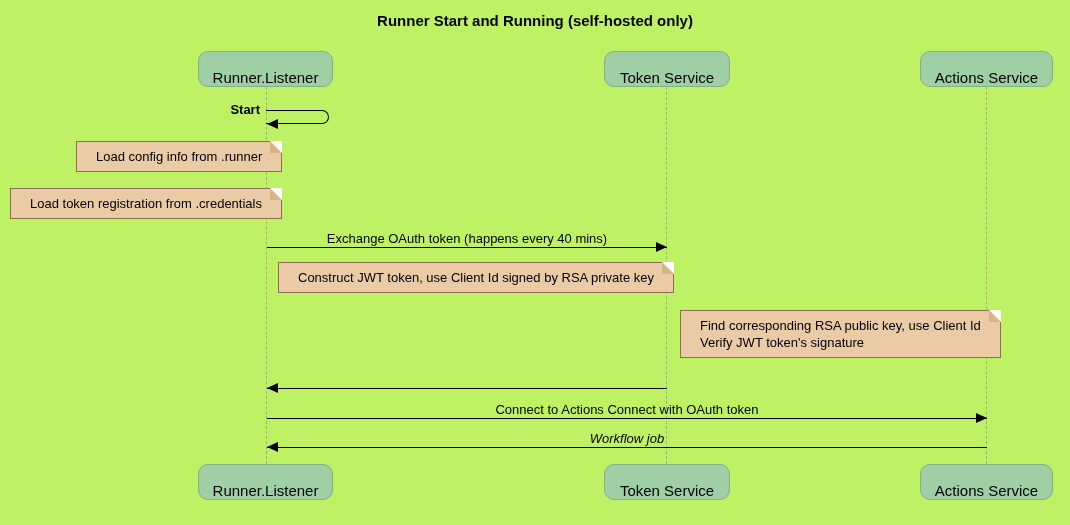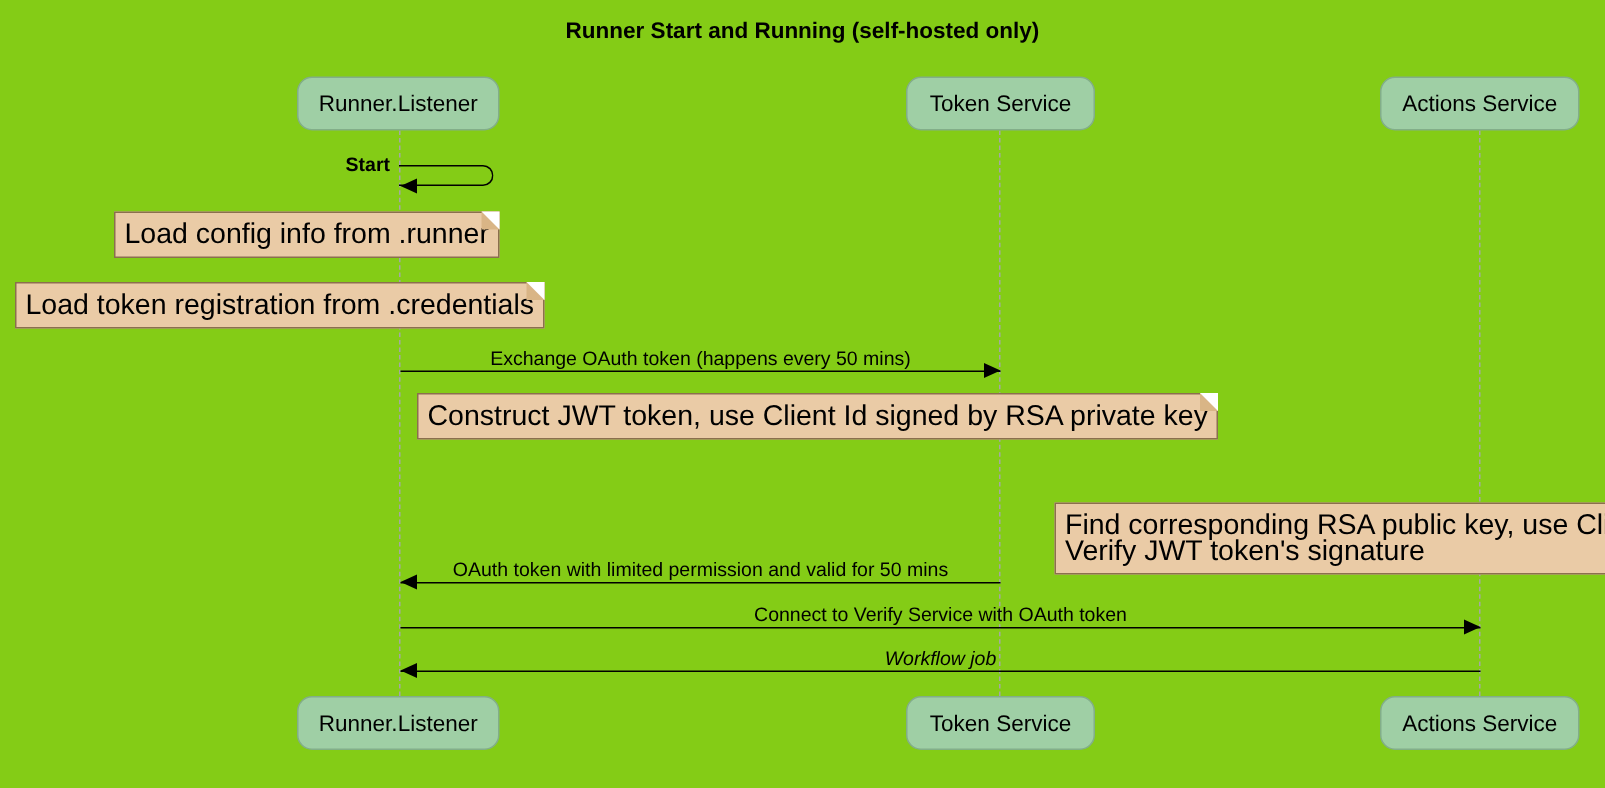--- a/index.html
+++ b/index.html
@@ -1,29 +1,29 @@
 <!DOCTYPE html>
 <html style="--participant-fill: #9FCFA5; --participant-border: #82AE89; --note-fill: #EACBA6; --note-border: #8B6F4E; --note-fold: #D9B586; --lifeline: #A6A6A6; --message: #000000;"><head>
 <meta charset="utf-8">
 <style>
   html,body { margin:0; padding:0; background:#fff; }
   .canvas {
-    position:relative; width:1070px; height:525px; background:#84cc16;
+    position:relative; width:1070px; height:525px; background:#bef264;
     font-family:"Liberation Sans", sans-serif; color:#111; overflow:hidden;
   }
   .title {
     position:absolute; left:0; top:12px; width:1070px; text-align:center;
     font-size:15px; font-weight:bold; color:#000;
   }
   .participant {
     position:absolute; height:36px; box-sizing:border-box;
     background:var(--participant-fill, #9FCFA5);
     border:1px solid var(--participant-border, #82AE89);
     border-radius:10px;
-    display:flex; align-items:center; justify-content:center;
+    display:flex; align-items:flex-end; justify-content:center;
     font-size:15px; color:#000;
   }
   .lifeline {
     position:absolute; top:87px; height:377px; width:0;
     border-left:1px dashed var(--lifeline, #A6A6A6);
   }
   .msg-label {
     position:absolute; font-size:13px; line-height:14px; text-align:center; color:#000;
     white-space:nowrap;
   }
@@ -47,21 +47,21 @@
     border-radius:0 9px 9px 0; background:transparent;
   }
   .self-label {
     position:absolute; font-size:13px; line-height:14px; text-align:right; color:#000;
     white-space:nowrap;
   }
   .note {
     position:absolute; box-sizing:border-box;
     background:var(--note-fill, #EACBA6);
     border:1px solid var(--note-border, #8B6F4E);
-    font-size:19px; line-height:17px; padding:6px 6px;
+    font-size:13px; line-height:17px; padding:6px 19px;
     white-space:pre; color:#000;
   }
   .note::before {
     content:""; position:absolute; top:-1px; right:-1px;
     border-style:solid; border-width:0 12px 12px 0;
     border-color:#ffffff #ffffff var(--note-fold, #D9B586) var(--note-fold, #D9B586);
   }
 </style>
 </head>
 <body>
@@ -95,34 +95,33 @@
   </div>
 
   <div class="self-label" style="left:170px; top:103px; width:90px;font-weight:bold;">Start</div>
   <div class="self-loop" style="left:266px; top:110px; width:63px; height:14px;"></div>
   <div class="arrow-left" style="left:267px; top:119px;"></div>
 
   <div class="note" style="left:76px; top:141px;">Load config info from .runner</div>
 
   <div class="note" style="left:10px; top:188px;">Load token registration from .credentials</div>
 
-  <div class="msg-label" style="left:267px; top:232px; width:400px;">Exchange OAuth token (happens every 50 mins)</div>
+  <div class="msg-label" style="left:267px; top:232px; width:400px;">Exchange OAuth token (happens every 40 mins)</div>
   <div class="msg-line" style="left:267px; top:247px; width:400px;"></div>
   <div class="arrow-right" style="left:656px; top:242px;"></div>
 
   <div class="note" style="left:278px; top:262px;">Construct JWT token, use Client Id signed by RSA private key</div>
 
-  <div class="note" style="left:703px; top:310px;margin-top:25px;">Find corresponding RSA public key, use Client Id
+  <div class="note" style="left:680px; top:310px;">Find corresponding RSA public key, use Client Id
 Verify JWT token's signature</div>
 
-  <div class="msg-label" style="left:267px; top:373px; width:400px;">OAuth token with limited permission and valid for 50 mins</div>
   <div class="msg-line" style="left:267px; top:388px; width:400px;"></div>
   <div class="arrow-left" style="left:267px; top:383px;"></div>
 
-  <div class="msg-label" style="left:267px; top:403px; width:720px;">Connect to Verify Service with OAuth token</div>
+  <div class="msg-label" style="left:267px; top:403px; width:720px;">Connect to Actions Connect with OAuth token</div>
   <div class="msg-line" style="left:267px; top:418px; width:720px;"></div>
   <div class="arrow-right" style="left:976px; top:413px;"></div>
 
   <div class="msg-label" style="left:267px; top:432px; width:720px;font-style:italic;">Workflow job</div>
   <div class="msg-line" style="left:267px; top:447px; width:720px;"></div>
   <div class="arrow-left" style="left:267px; top:442px;"></div>
 
 </div>
 
 </body></html>

